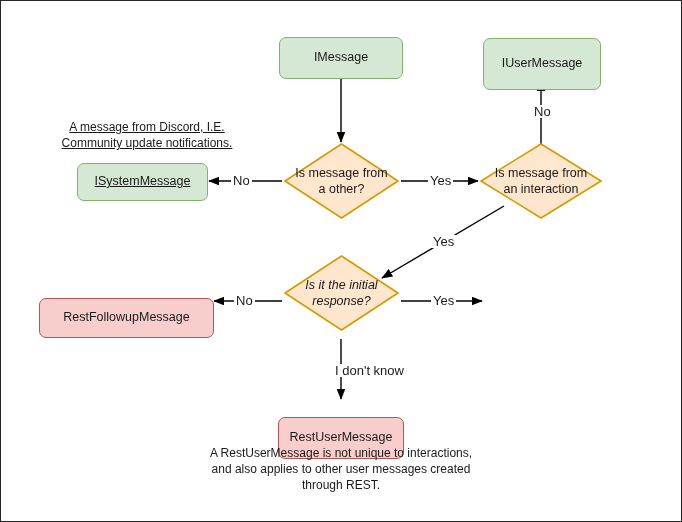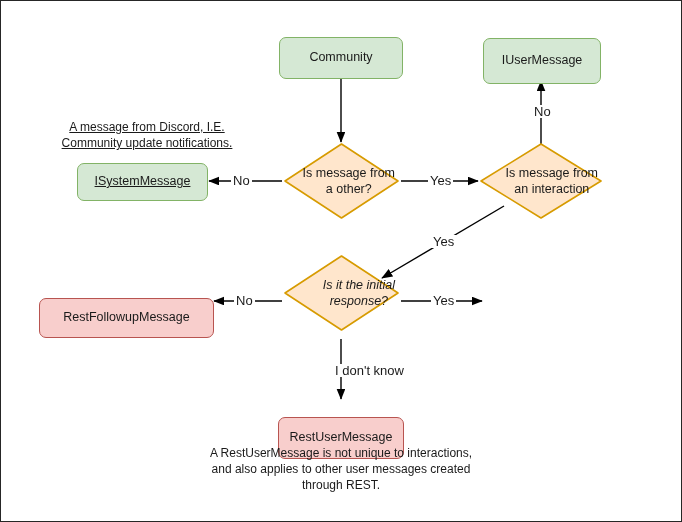--- a/index.html
+++ b/index.html
@@ -45,21 +45,21 @@
   }
   .node-red {
     background: #f8cecc;
     border: 1.2px solid #b85450;
     margin-top: 17px;
   }
   .decision {
     position: absolute;
     display: flex;
     align-items: center;
-    justify-content: flex-end;
+    justify-content: center;
     text-align: center;
     font-size: 12.5px;
     color: #1a1a1a;
     line-height: 1.3;
   }
   .decision .dshape {
     position: absolute;
     left: 0; top: 0;
     width: 100%;
     height: 100%;
@@ -135,24 +135,24 @@
       <line x1="400" y1="300" x2="481" y2="300" stroke="#000000" stroke-width="1.4" marker-end="url(#arrow)"></line>
     </g>
 
      RestUserMessage --&gt;
     <g>
       <line x1="340" y1="338" x2="340" y2="398" stroke="#000000" stroke-width="1.4" marker-end="url(#arrow)"></line>
     </g>
   </svg>
 
   <div class="node node-green" style="left:278px; top:36px; width:124px; height:42px;">
-    <span>Community</span>
-  </div>
-
-  <div class="node node-green" style="left:482px; top:37px; width:118px; height:46px;">
+    <span>IMessage</span>
+  </div>
+
+  <div class="node node-green" style="left:482px; top:37px; width:118px; height:52px;">
     <span>IUserMessage</span>
   </div>
 
   <div class="node node-green" style="left:76px; top:162px; width:131px; height:38px;text-decoration:underline;">
     <span>ISystemMessage</span>
   </div>
 
   <div class="node node-red" style="left:38px; top:280px; width:175px; height:40px;">
     <span>RestFollowupMessage</span>
   </div>

